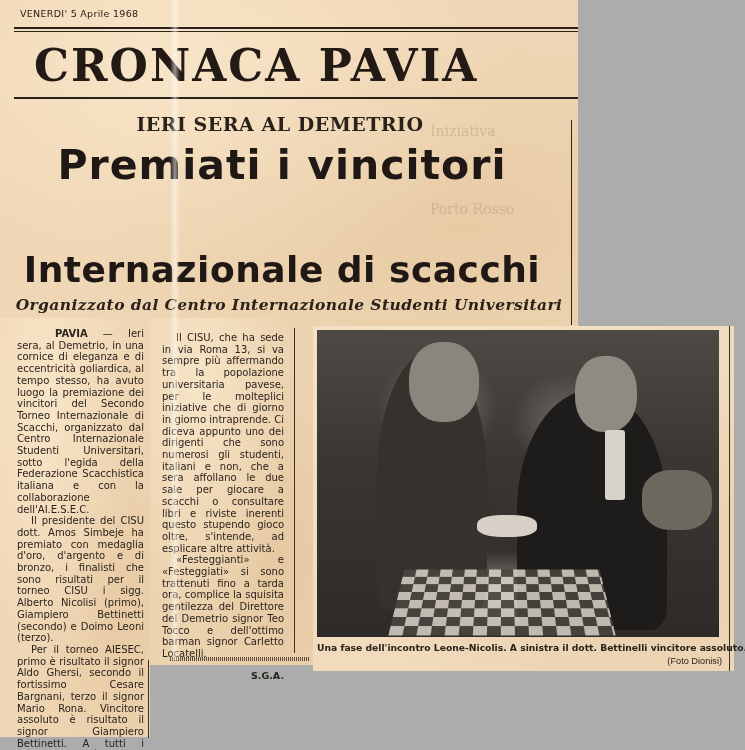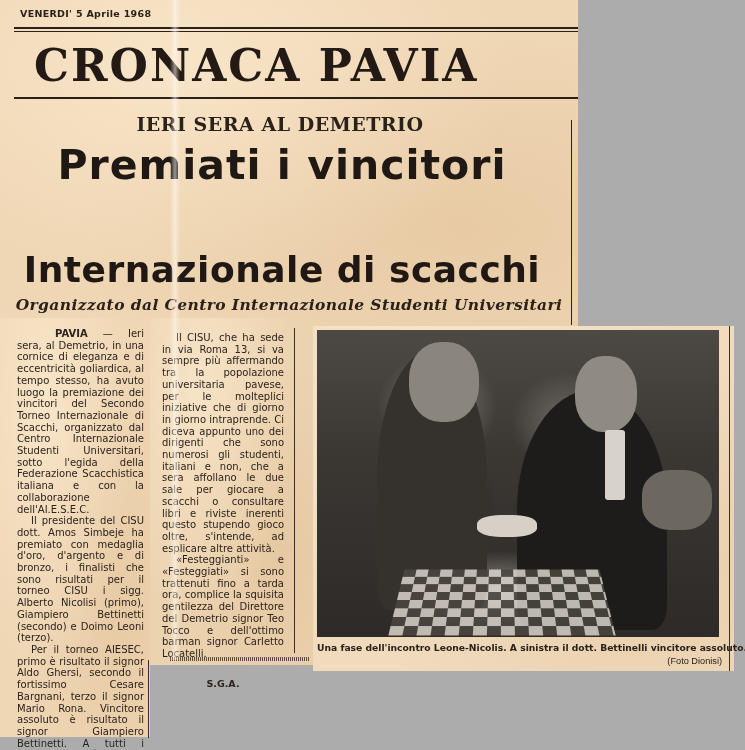--- a/index.html
+++ b/index.html
@@ -21,21 +21,21 @@
   #clip-photo { left: 313px; top: 326px; width: 421px; height: 345px; background-color: #f0dbbd; }
 
   .fold {
     position: absolute; left: 170px; top: 0; width: 10px; height: 660px;
     background: linear-gradient(90deg, rgba(255,255,255,0), rgba(255,250,245,0.55), rgba(255,255,255,0));
     pointer-events: none;
   }
 
   .dateline {
     position: absolute; left: 20px; top: 8px;
-    font-family: "DejaVu Sans", sans-serif; font-weight: bold; font-size: 9.5px; letter-spacing: 0.3px;
+    font-family: "DejaVu Sans", sans-serif; font-weight: normal; font-size: 9.5px; letter-spacing: 0.3px;
   }
   .rule { position: absolute; background: #2a211b; }
   .masthead {
     position: absolute; left: 34px; top: 40px; width: 560px; white-space: nowrap;
     font-family: "DejaVu Serif", serif; font-weight: bold; font-size: 44px; letter-spacing: 2px;
     transform: scaleY(1.0); color: #231a15;
   }
   .kicker {
     position: absolute; left: 0; width: 560px; top: 113px; text-align: center;
     font-family: "DejaVu Serif", serif; font-weight: bold; font-size: 19px; letter-spacing: 0.5px;
@@ -59,21 +59,21 @@
 
   .col {
     position: absolute; font-family: "DejaVu Sans", sans-serif; font-size: 10px;
     line-height: 11.7px; text-align: justify; color: #2b231d;
   }
   .col p { text-indent: 14px; }
   .col .lead { font-weight: bold; padding-left: 24px; }
   #col1 { left: 17px; top: 328px; width: 127px; }
   #col2 { left: 12px; top: 14px; width: 122px; }
   .col-vrule { position: absolute; width: 1px; background: #3a2f27; }
-  .sig { text-align: center; font-weight: bold; margin-top: 18px; font-size: 9.5px; }
+  .sig { text-align: right; font-weight: bold; margin-top: 10px; font-size: 9.5px; }
   .dotted-edge {
     position: absolute; left: 20px; bottom: 4px; width: 140px; height: 4px;
     background: repeating-linear-gradient(90deg, #5a4b3f 0 1px, transparent 1px 2px);
   }
 
   .photo {
     position: absolute; left: 4px; top: 4px; width: 402px; height: 307px;
     background:
       radial-gradient(ellipse 60px 55px at 30% 25%, #7d7870, transparent),
       radial-gradient(ellipse 55px 50px at 62% 30%, #6f6a63, transparent),
@@ -102,20 +102,21 @@
 </head>
 <body>
 
 <div id="clip-top" class="paper">
   <div class="dateline">VENERDI' 5 Aprile 1968</div>
   <div class="rule" style="left:14px; top:27px; width:564px; height:2px;"></div>
   <div class="rule" style="left:14px; top:31px; width:564px; height:1px;"></div>
   <div class="masthead">CRONACA PAVIA</div>
   <div class="rule" style="left:14px; top:97px; width:564px; height:2px;"></div>
 
+  <div class="ghost">Iniziativa<br><br><br>Porto Rosso</div>
 
   <div class="kicker">IERI SERA AL DEMETRIO</div>
   <div class="hl hl1">Premiati i vincitori</div>
   <div class="hl hl3">Internazionale di scacchi</div>
   <div class="subhead">Organizzato dal Centro Internazionale Studenti Universitari</div>
   <div class="vrule-right"></div>
 </div>
 
 <div id="clip-left" class="paper"></div>
 <div id="col1" class="col">

